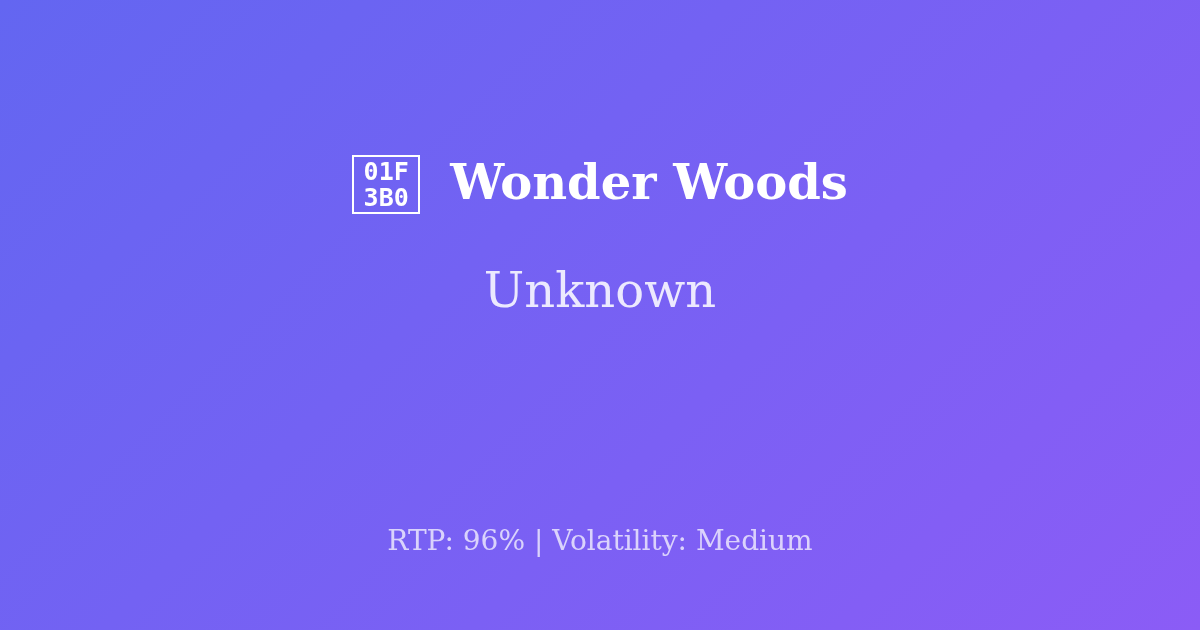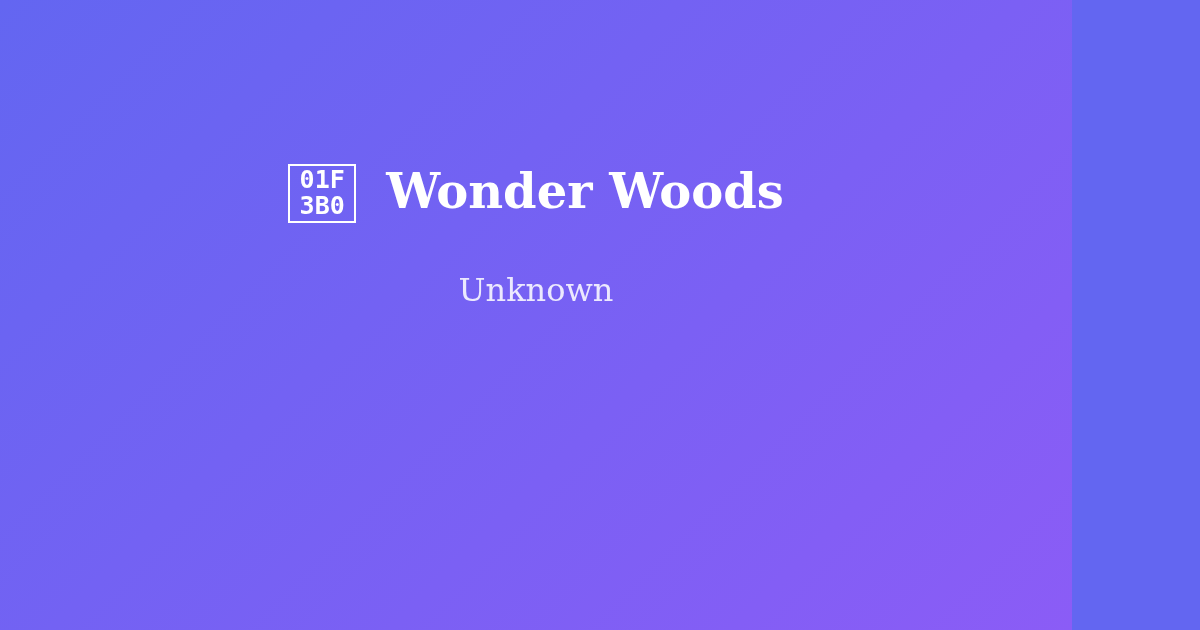--- a/index.html
+++ b/index.html
@@ -12,21 +12,21 @@
     width: 1200px;
     height: 630px;
     overflow: hidden;
     font-family: "DejaVu Serif", "Liberation Serif", serif;
     background: #6366F1;
   }
 
   
   .og-card {
     position: relative;
-    width: 1072px;
+    width: 1200px;
     height: 630px;
     box-sizing: border-box;
     background-image: linear-gradient(135deg, #6366F1 0%, #8B5CF6 100%);
     display: flex;
     flex-direction: column;
     align-items: center;
     overflow: hidden;
   }
 
   
@@ -87,21 +87,21 @@
     line-height: 1.05;
     color: #FFFFFF;
     letter-spacing: 0px;
     white-space: nowrap;
   }
 
   .og-subtitle {
     margin: 0;
     margin-top: 52px;
     font-family: "DejaVu Serif", "Liberation Serif", serif;
-    font-size: 32px;
+    font-size: 48px;
     font-weight: 400;
     line-height: 1.1;
     color: rgba(255, 255, 255, 0.86);
     text-align: center;
     white-space: nowrap;
   }
 
   
   .og-footer {
     position: absolute;
@@ -137,14 +137,17 @@
       </span>
 
       <h1 class="og-title">Wonder Woods</h1>
 
     </div>
 
     <p class="og-subtitle">Unknown</p>
 
   </div>
 
+  <div class="og-footer">
+    <p class="og-meta">RTP: 96% | Volatility: Medium</p>
+  </div>
 
 </div>
 
 </body></html>

